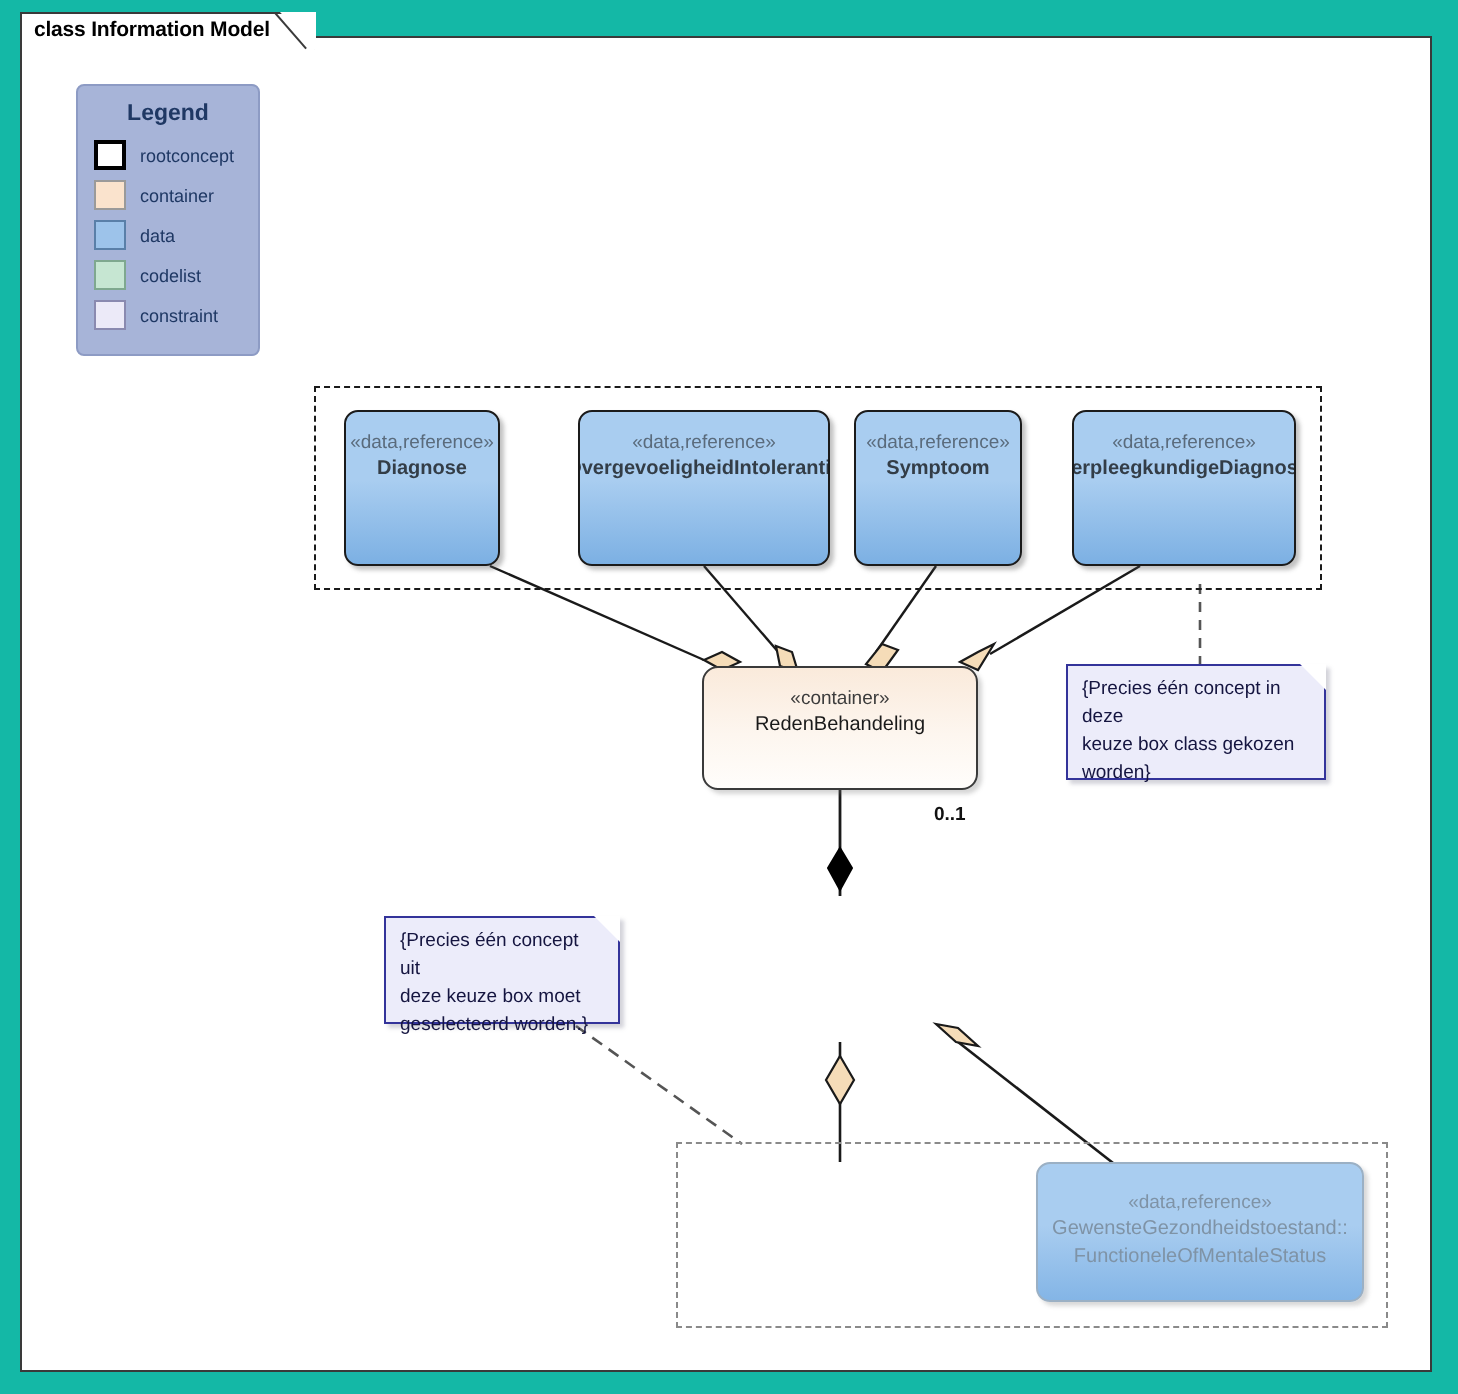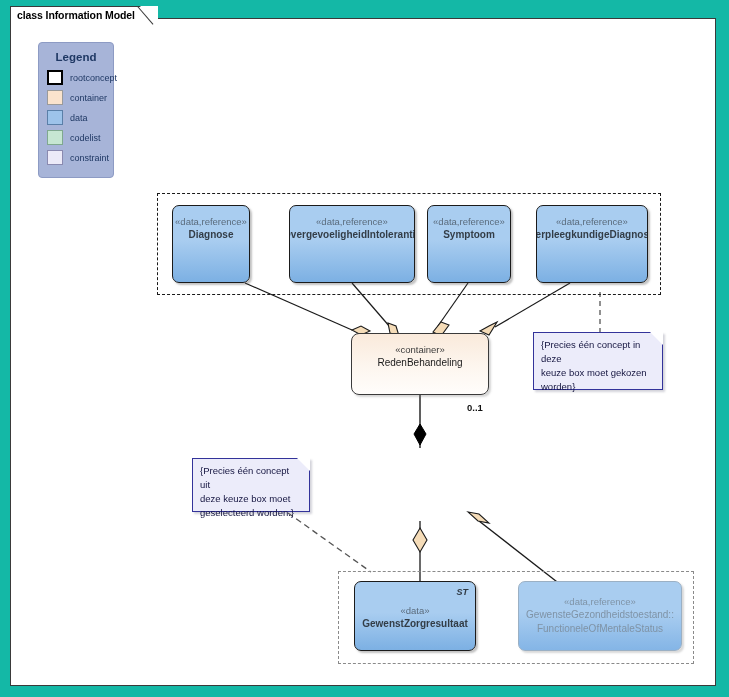--- a/index.html
+++ b/index.html
@@ -62,21 +62,21 @@
     width:30px; height:30px;
     border-left:1px solid #3a3a3a;
     transform:rotate(-41deg);
     transform-origin:left top;
   }
 
   
   #legend{
     position:absolute;
     left:38px; top:42px;
-    width:76px; height:136px;
+    width:92px; height:136px;
     background:#a7b4d8;
     border:1px solid #8d9bc4;
     border-radius:4px;
     box-sizing:border-box;
   }
   #legend .legend-title{
     text-align:center;
     font-size:11.5px;
     font-weight:bold;
     color:#1f3864;
@@ -327,37 +327,32 @@
   <div class="uml container" style="left:351px; top:333px; width:138px; height:62px;">
     <div class="stereo">«container»</div>
     <div class="cname">RedenBehandeling</div>
   </div>
 
   <div class="mult" style="left:425px; top:402px;">0..1</div>
 
 
   <div class="group-box thin" style="left:338px; top:571px; width:356px; height:93px;"></div>
 
-  <div class="uml data" style="left:354px; top:581px; width:122px; height:70px; padding-top:22px;">
-    <span class="corner-tag">ST</span>
-    <div class="stereo">«data»</div>
-    <div class="cname">GewenstZorgresultaat</div>
-  </div>
 
   <div class="uml data-faded multiline" style="left:518px; top:581px; width:164px; height:70px; padding-top:13px;">
     <div class="stereo">«data,reference»</div>
     <div class="cname">GewensteGezondheidstoestand::</div>
     <div class="cname">FunctioneleOfMentaleStatus</div>
   </div>
 
   <div class="note" style="left:533px; top:332px; width:130px; height:58px;">
     <span class="fold"></span>
     <span class="fold-line"></span>
     <div>{Precies één concept in deze</div>
-    <div>keuze box moet gekozen</div>
+    <div>keuze box class gekozen</div>
     <div>worden}</div>
   </div>
 
   <div class="note" style="left:192px; top:458px; width:118px; height:54px;">
     <span class="fold"></span>
     <span class="fold-line"></span>
     <div>{Precies één concept uit</div>
     <div>deze keuze box moet</div>
     <div>geselecteerd worden.}</div>
   </div>

